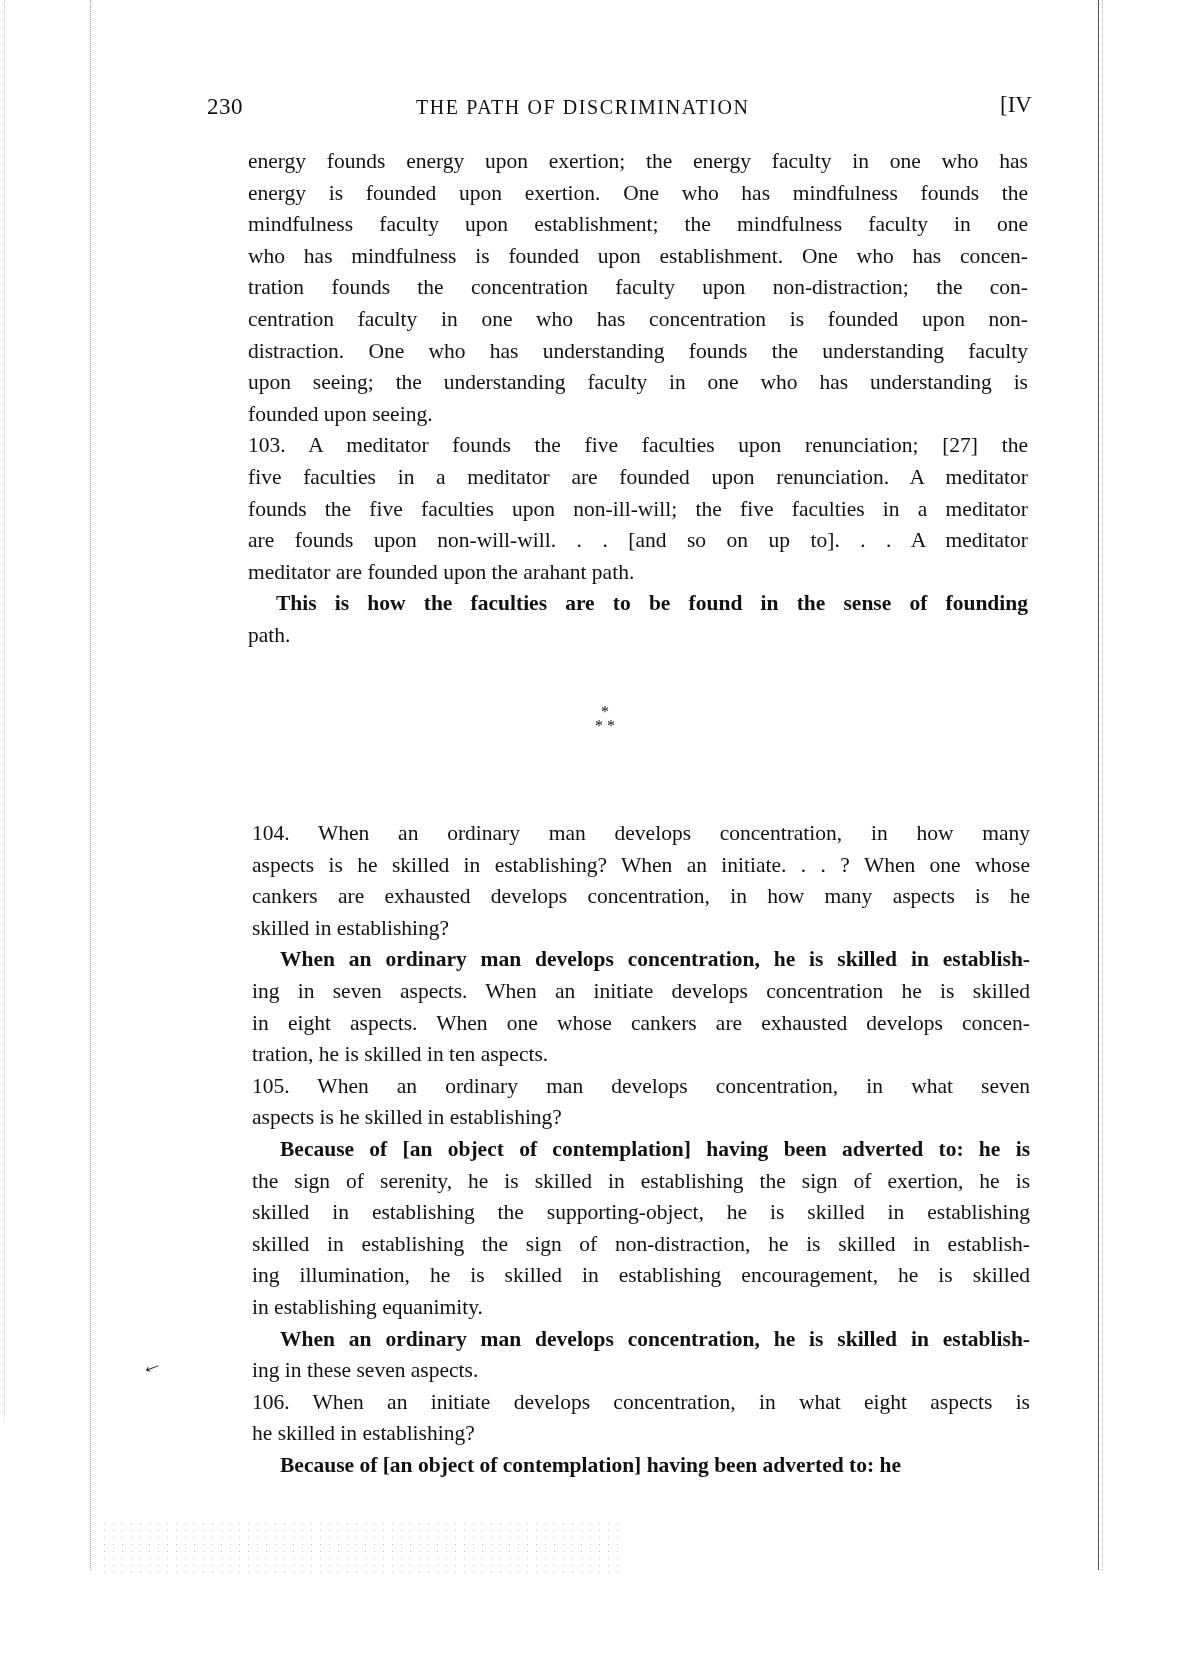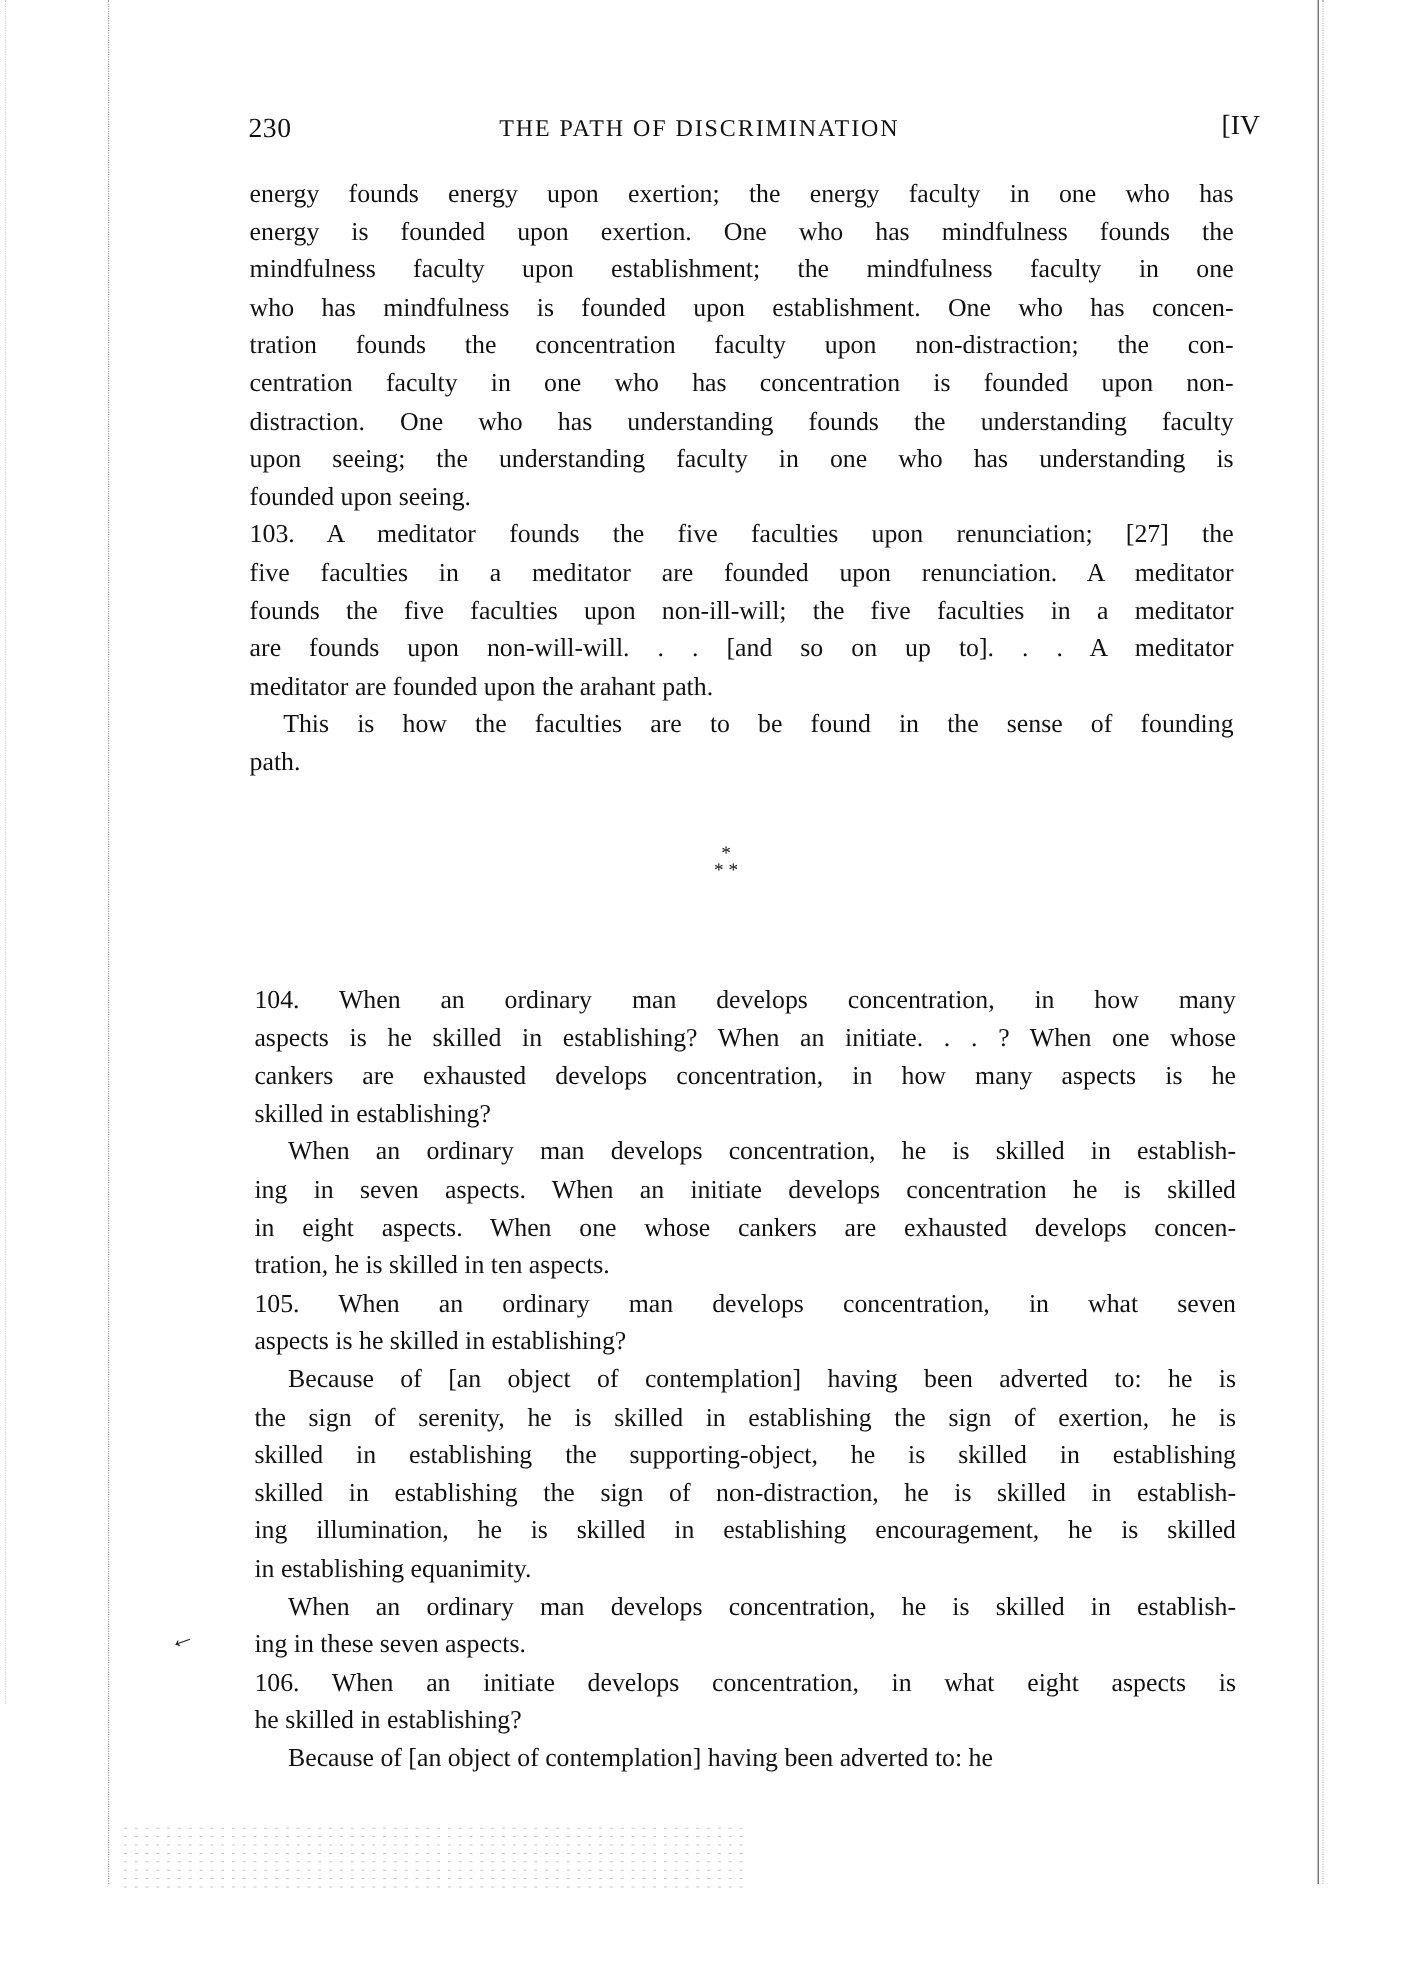--- a/index.html
+++ b/index.html
@@ -76,44 +76,45 @@
     left: 211px;
     top: 4px;
     font-size: 20px;
     letter-spacing: 1.6px;
   }
   .chapter-mark {
     position: absolute;
     left: 795px;
     top: 0px;
     font-size: 23px;
-    margin-left: 18px;
   }
   .body-block {
     position: absolute;
     left: 208px;
     width: 820px;
     font-size: 21.5px;
     line-height: 31.6px;
     text-align: justify;
   }
   .block-1 { top: 146px; }
   .block-2 { top: 818px; left: 212px; width: 818px; }
   .line {
     display: block;
     white-space: nowrap;
     text-align: justify;
     text-align-last: justify;
     height: 31.6px;
+    margin-left: 40px;
   }
   .line.last {
     text-align-last: left;
   }
   .line.indent {
     padding-left: 28px;
+    font-weight: bold;
   }
   .asterism {
     position: absolute;
     left: 585px;
     top: 705px;
     width: 40px;
     height: 40px;
     font-size: 16px;
     line-height: 14px;
     text-align: center;

